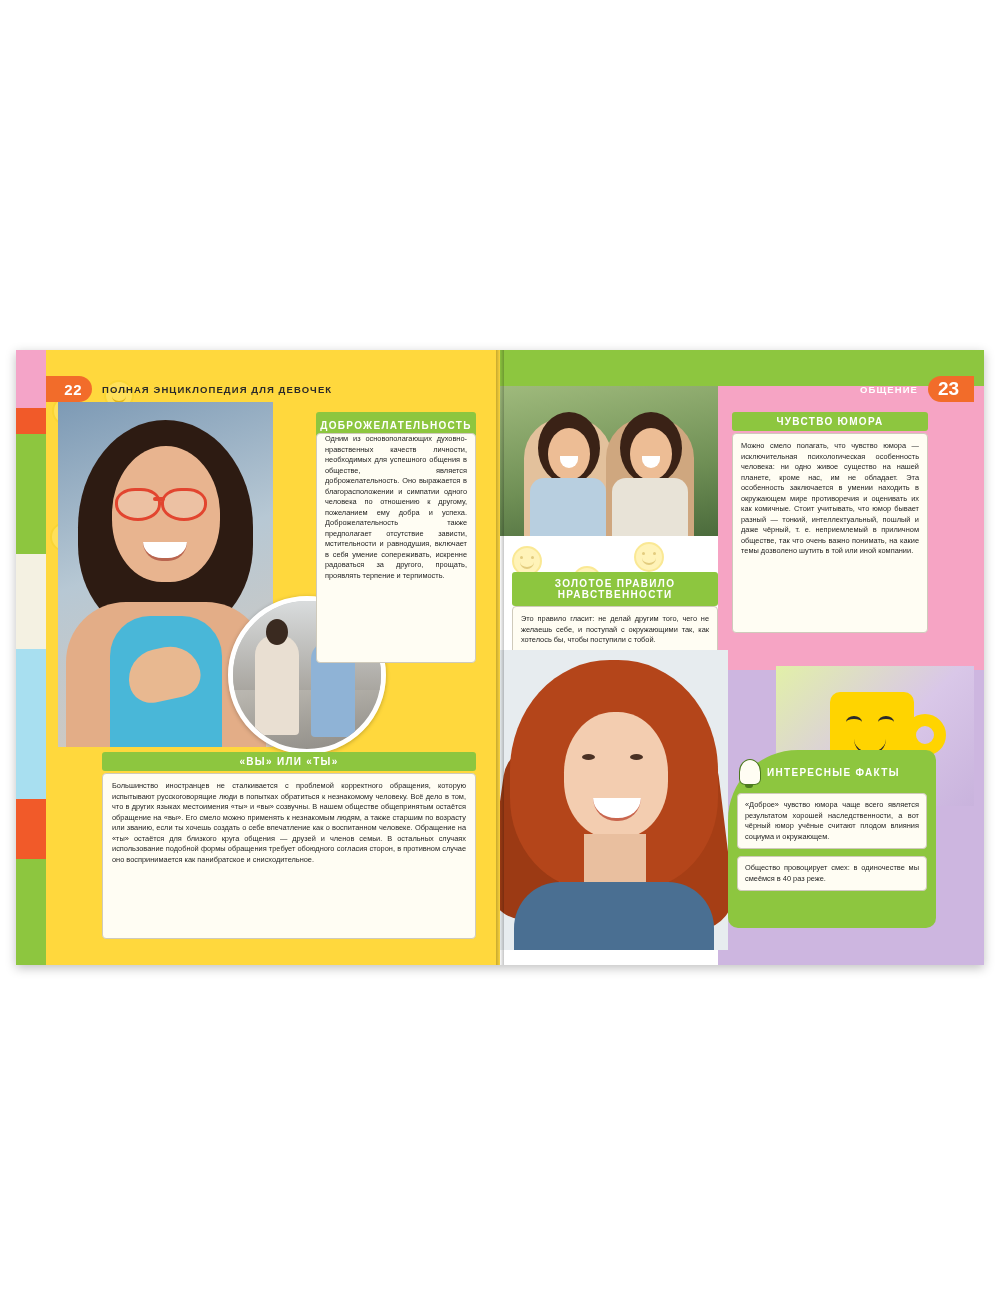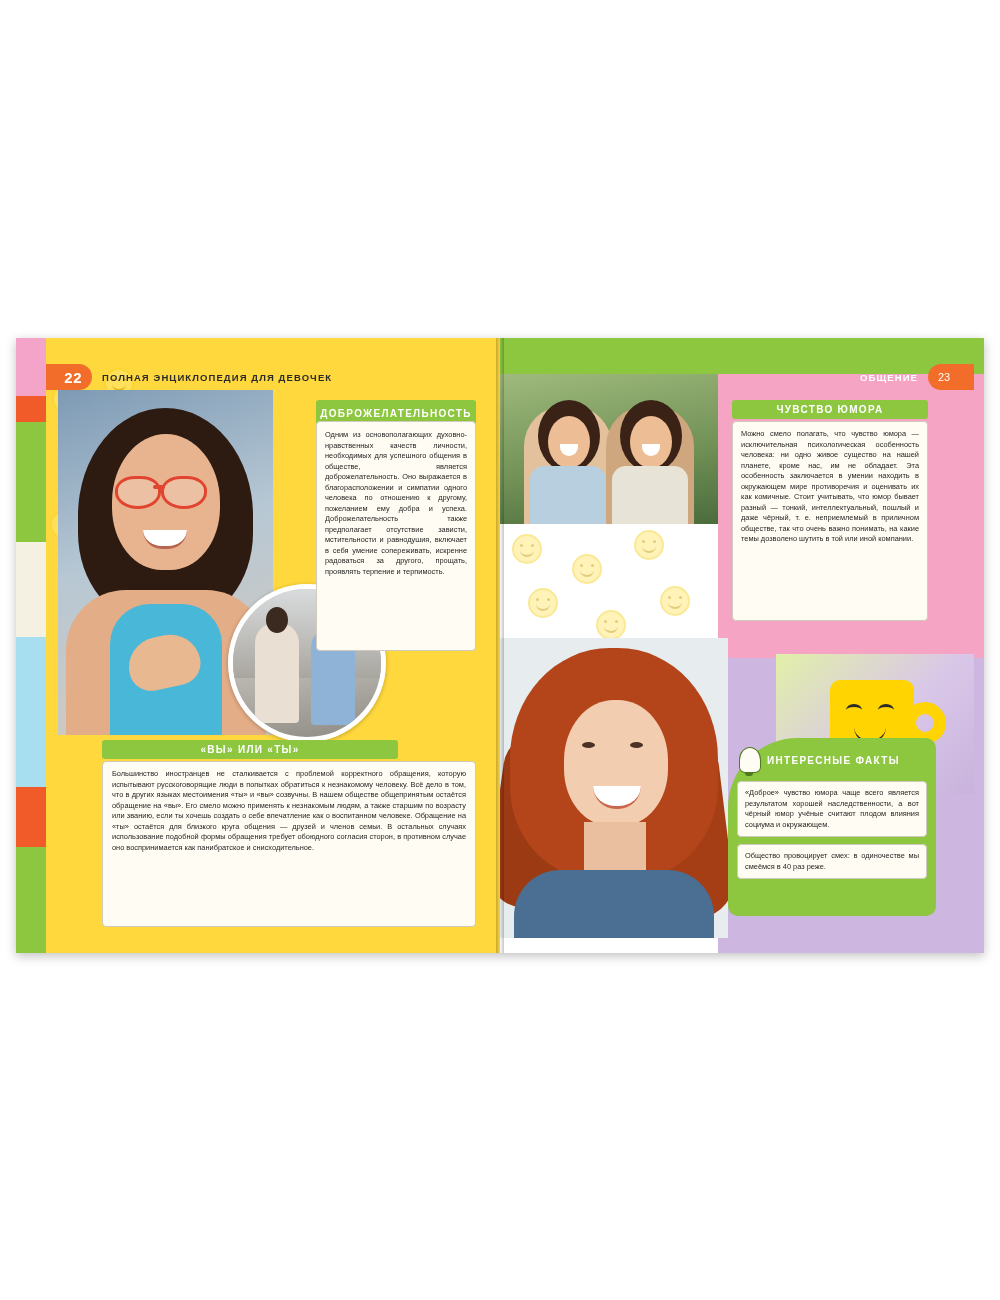--- a/index.html
+++ b/index.html
@@ -12,21 +12,21 @@
     height: 1300px;
     font-family: "Liberation Sans", sans-serif;
     overflow: hidden;
     position: relative;
   }
 
   
   #spread {
     position: absolute;
     left: 16px;
-    top: 338px;
+    top: 350px;
     width: 968px;
     height: 615px;
     background: #1d4ed8;
     box-shadow: 0 3px 10px rgba(0,0,0,.25);
     display: flex;
     overflow: hidden;
   }
 
   .page {
     position: relative;
@@ -266,27 +266,27 @@
 
   
   #hdr-dobro {
     left: 300px; top: 62px;
     width: 160px; height: 27px;
     background: #8dc63f;
   }
   #box-dobro {
     left: 300px; top: 83px;
     width: 160px; height: 230px;
-    padding: 8px 8px;
+    padding: 0 8px;
   }
 
   
   #hdr-vyty {
     left: 86px; top: 402px;
-    width: 296px; height: 19px;
+    width: 374px; height: 19px;
     background: #8dc63f;
   }
   #box-vyty {
     left: 86px; top: 423px;
     width: 374px; height: 166px;
     padding: 7px 9px;
   }
 
   
   #page-right {
@@ -362,22 +362,22 @@
     height: 26px;
     display: flex;
     align-items: center;
     flex-direction: row-reverse;
   }
   .pagenum-right {
     width: 46px; height: 26px;
     background: #f26c2a;
     color: #fff;
     border-radius: 13px 0 0 13px;
-    font-size: 11px;
-    font-weight: normal;
+    font-size: 19px;
+    font-weight: bold;
     display: flex;
     align-items: center;
     padding-left: 10px;
     box-sizing: border-box;
   }
   .hdr-title-right {
     margin-right: 10px;
     font-size: 9.5px;
     font-weight: bold;
     color: #ffffff;
@@ -729,20 +729,24 @@
     <div class="hdr-right">
       <div class="pagenum-right">23</div>
       <div class="hdr-title-right">Общение</div>
     </div>
 
     <div class="hdrbar" id="hdr-humor">Чувство юмора</div>
     <div class="txtbox" id="box-humor">
       <p>Можно смело полагать, что чувство юмора — исключительная психологическая особенность человека: ни одно живое существо на нашей планете, кроме нас, им не обладает. Эта особенность заключается в умении находить в окружающем мире противоречия и оценивать их как комичные. Стоит учитывать, что юмор бывает разный — тонкий, интеллектуальный, пошлый и даже чёрный, т. е. неприемлемый в приличном обществе, так что очень важно понимать, на какие темы дозволено шутить в той или иной компании.</p>
     </div>
 
+    <div class="hdrbar" id="hdr-gold">Золотое правило нравственности</div>
+    <div class="txtbox" id="box-gold">
+      <p>Это правило гласит: не делай другим того, чего не желаешь себе, и поступай с окружающими так, как хотелось бы, чтобы поступили с тобой.</p>
+    </div>
 
     <div class="photo-redhead">
       <div class="rh-hair2"></div>
       <div class="rh-hair3"></div>
       <div class="rh-hair"></div>
       <div class="rh-face"></div>
       <div class="rh-eye l"></div>
       <div class="rh-eye r"></div>
       <div class="rh-mouth"></div>
       <div class="rh-neck"></div>

